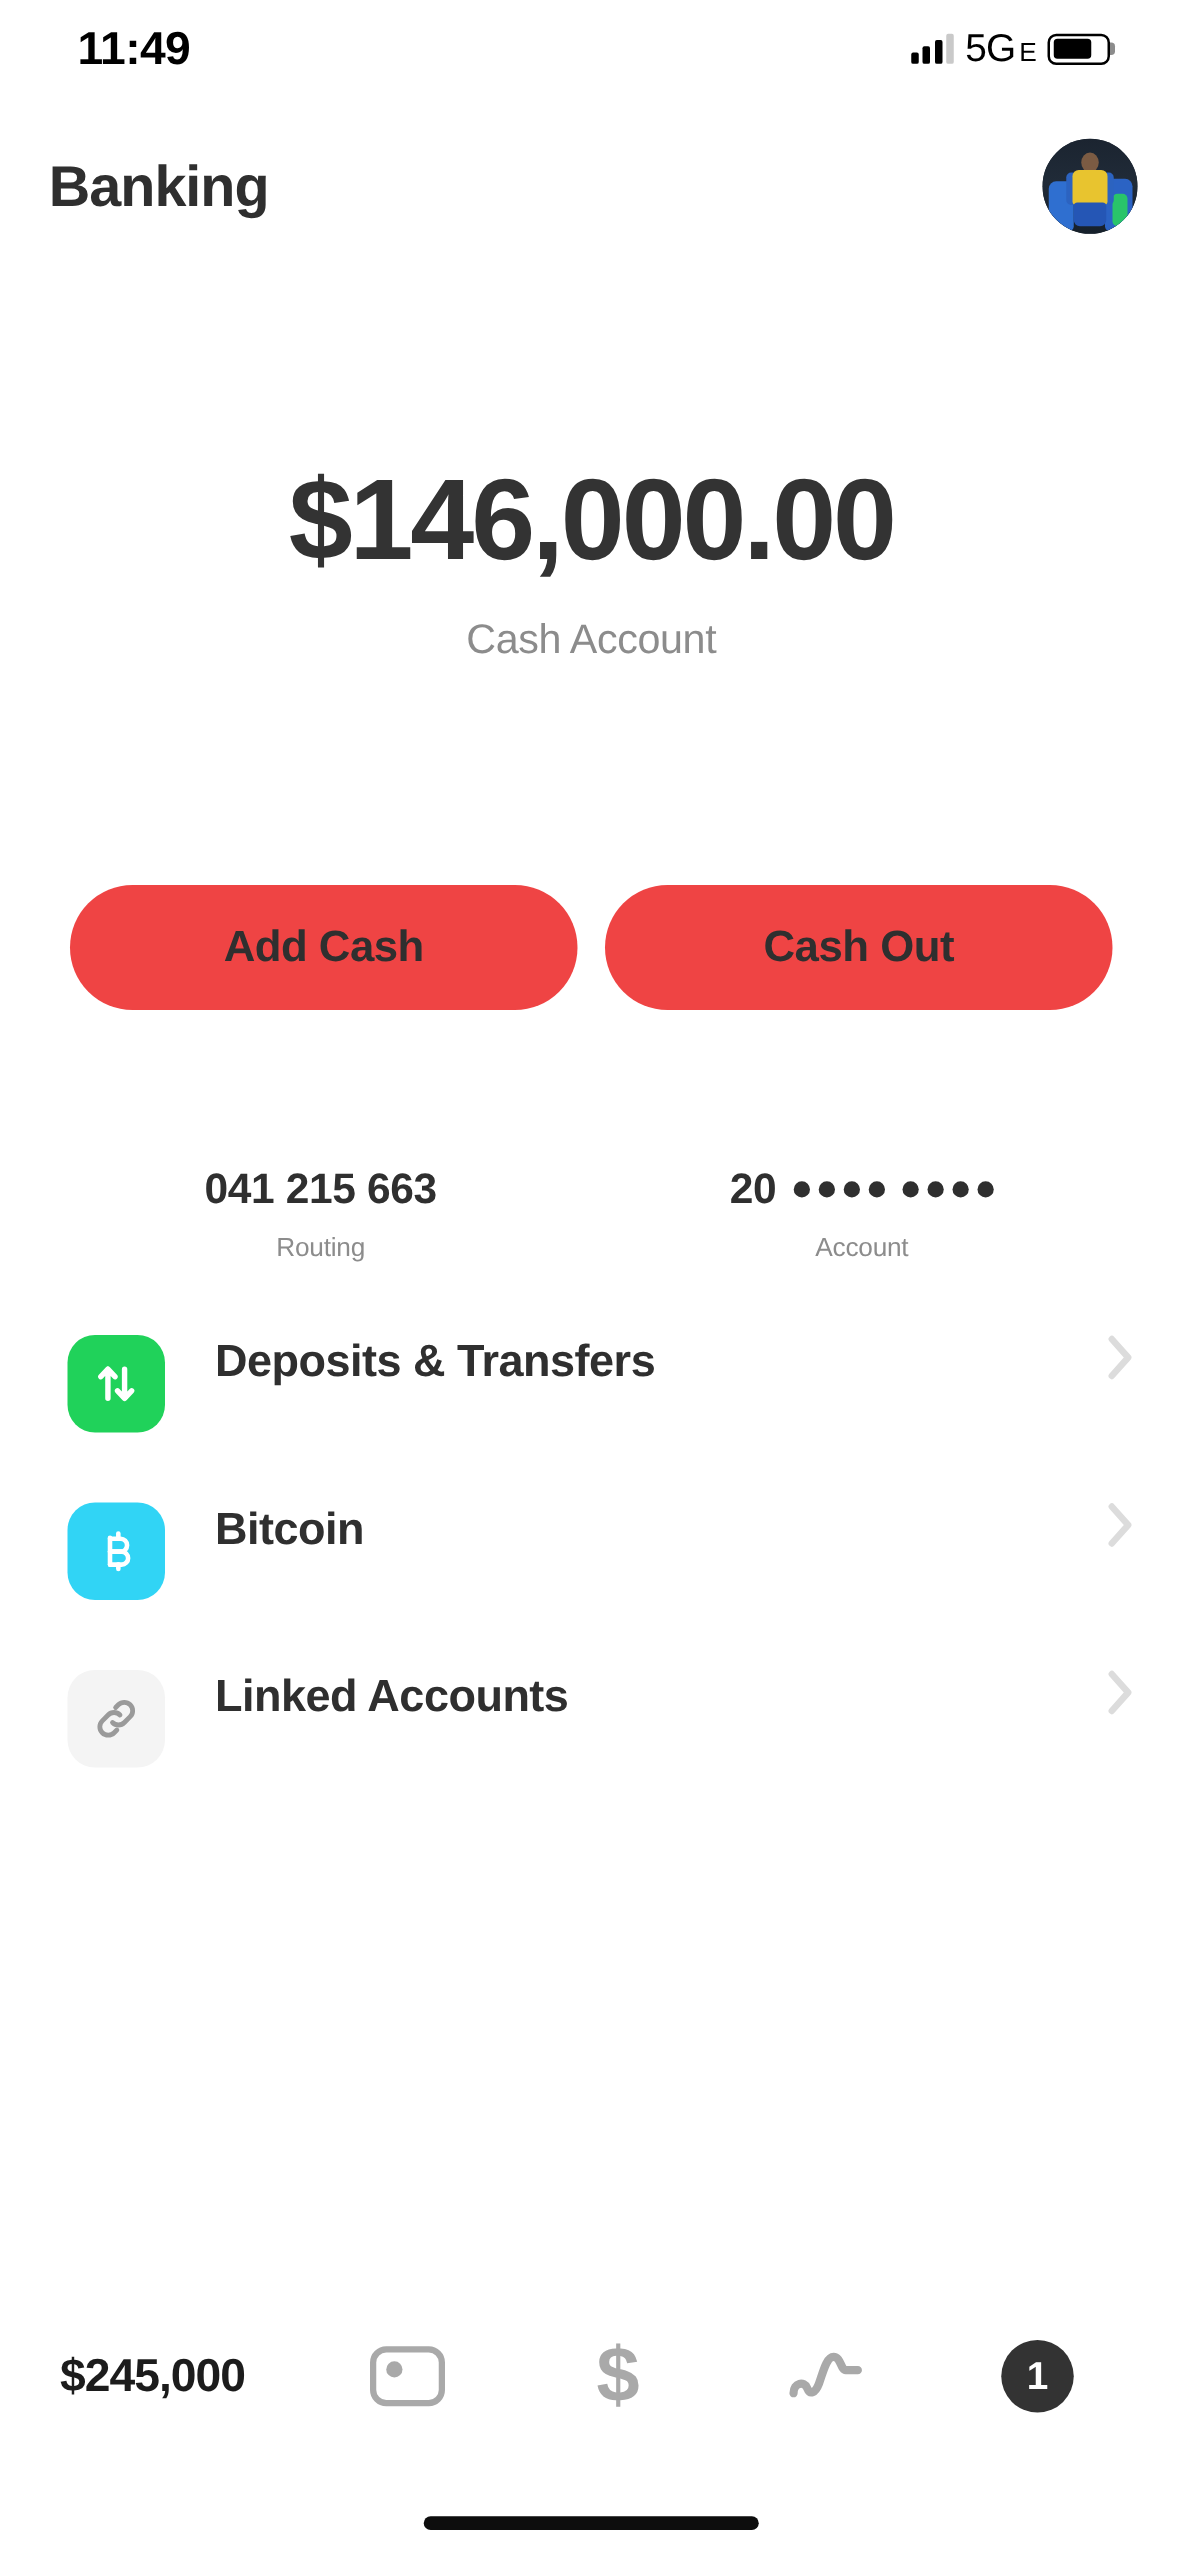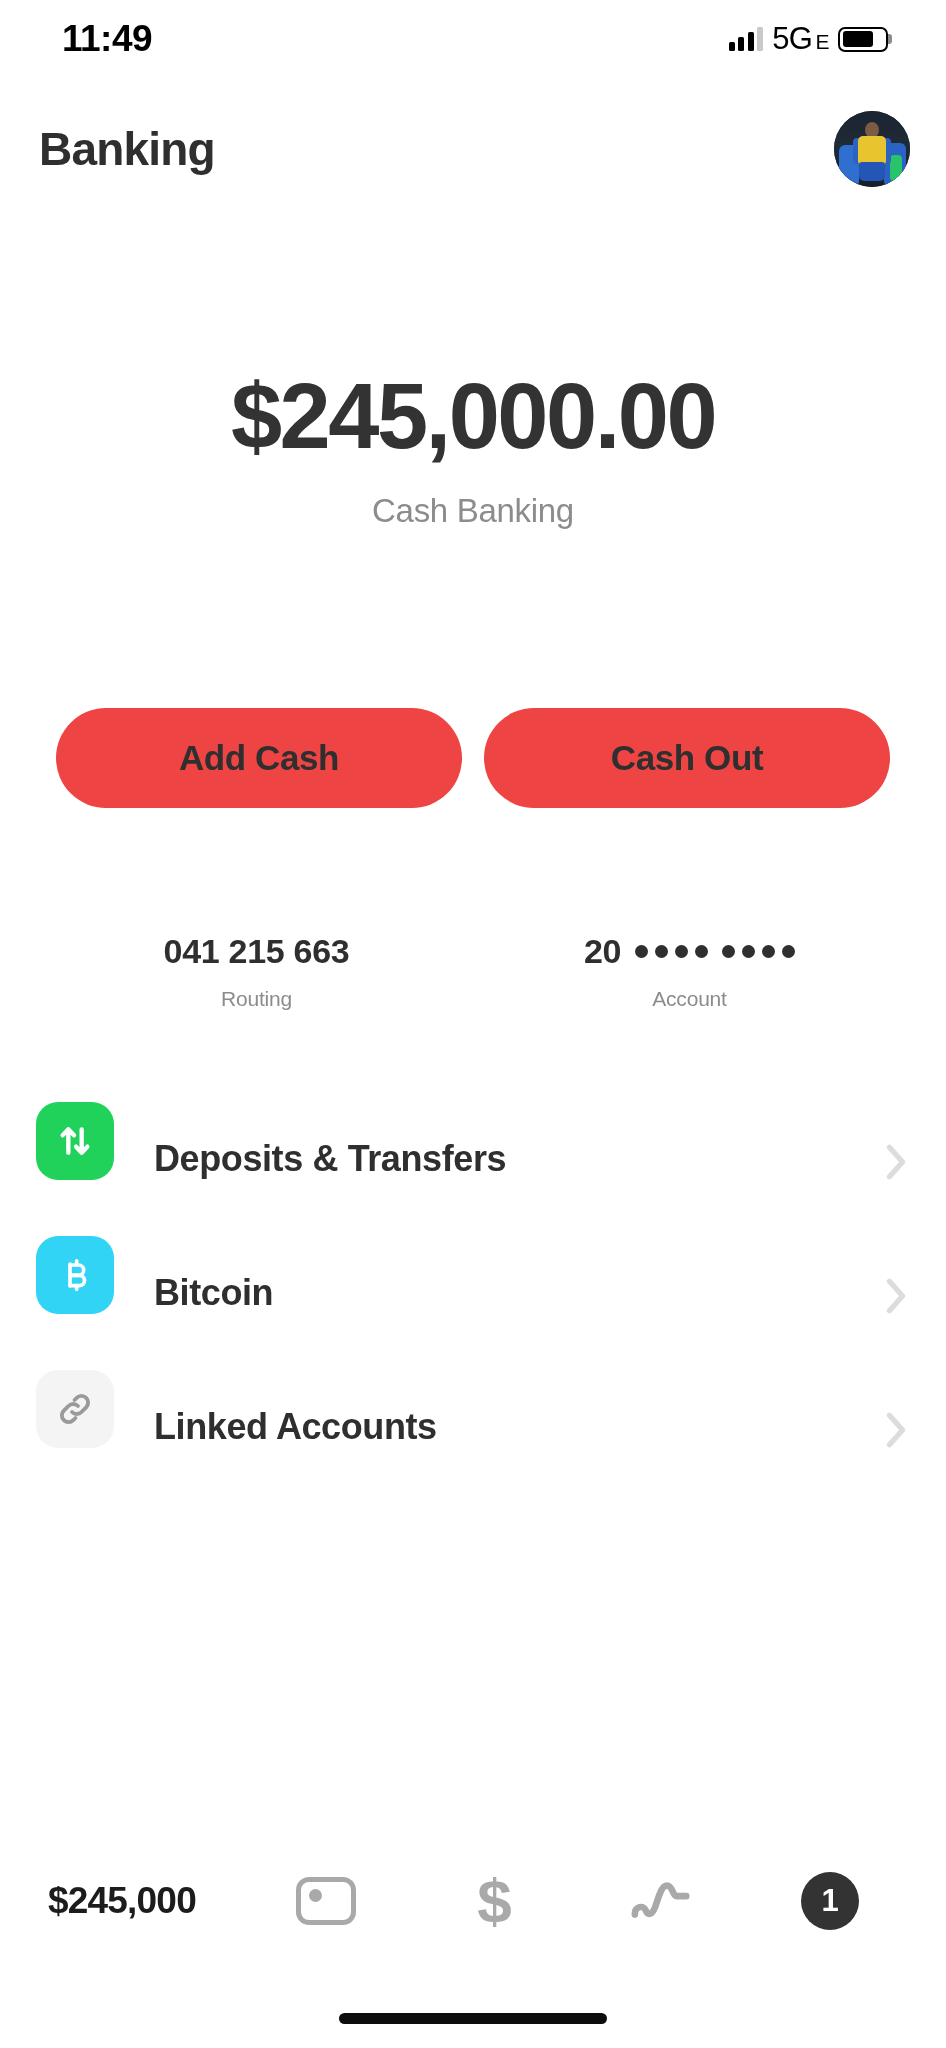--- a/index.html
+++ b/index.html
@@ -82,21 +82,21 @@
   .acct-row { position:absolute; top:896px; left:0; right:0; display:flex; padding:0 40px; }
   .acct-col { flex:1; text-align:center; }
   .acct-val { font-size:34px; font-weight:700; color:#2f2f2f; letter-spacing:-0.3px;
               display:flex; align-items:center; justify-content:center; gap:14px;margin-top:36px; }
   .dots { display:flex; gap:7px; }
   .dots span { width:13px; height:13px; border-radius:50%; background:#2f2f2f; display:block; }
   .acct-label { margin-top:16px; font-size:21px; color:#8c8c8c; letter-spacing:-0.2px; }
 
   
   .list { position:absolute; top:1068px; left:0; right:0; }
-  .row { display:flex; align-items:flex-end; height:112px; padding:0 40px 0 36px; cursor:pointer; }
+  .row { display:flex; align-items:flex-start; height:112px; padding:0 40px 0 54px; cursor:pointer; }
   .row + .row { margin-top:22px; }
   .row-icon {
     width:78px; height:78px; border-radius:22px; flex:none;
     display:flex; align-items:center; justify-content:center;
   }
   .row-label { margin-left:40px; font-size:36px; font-weight:700; color:#2f2f2f; letter-spacing:-0.4px; flex:1; }
   .chev { width:20px; height:36px; flex:none; }
 
   
   .tabbar {
@@ -153,22 +153,22 @@
         <div class="green"></div>
       <div class="armL"></div>
         <div class="armR"></div>
       <div class="head"></div>
         <div class="torso"></div>
         <div class="shorts"></div>
     </div>
   </div>
 
   <div class="balance-wrap">
-    <div class="balance">$245,000.00</div>
-    <div class="balance-label">Cash Banking</div>
+    <div class="balance">$146,000.00</div>
+    <div class="balance-label">Cash Account</div>
   </div>
 
   <div class="actions">
     <button class="btn">Add Cash</button>
     <button class="btn">Cash Out</button>
   </div>
 
   <div class="acct-row">
     <div class="acct-col">
       <div class="acct-val">041 215 663</div>

